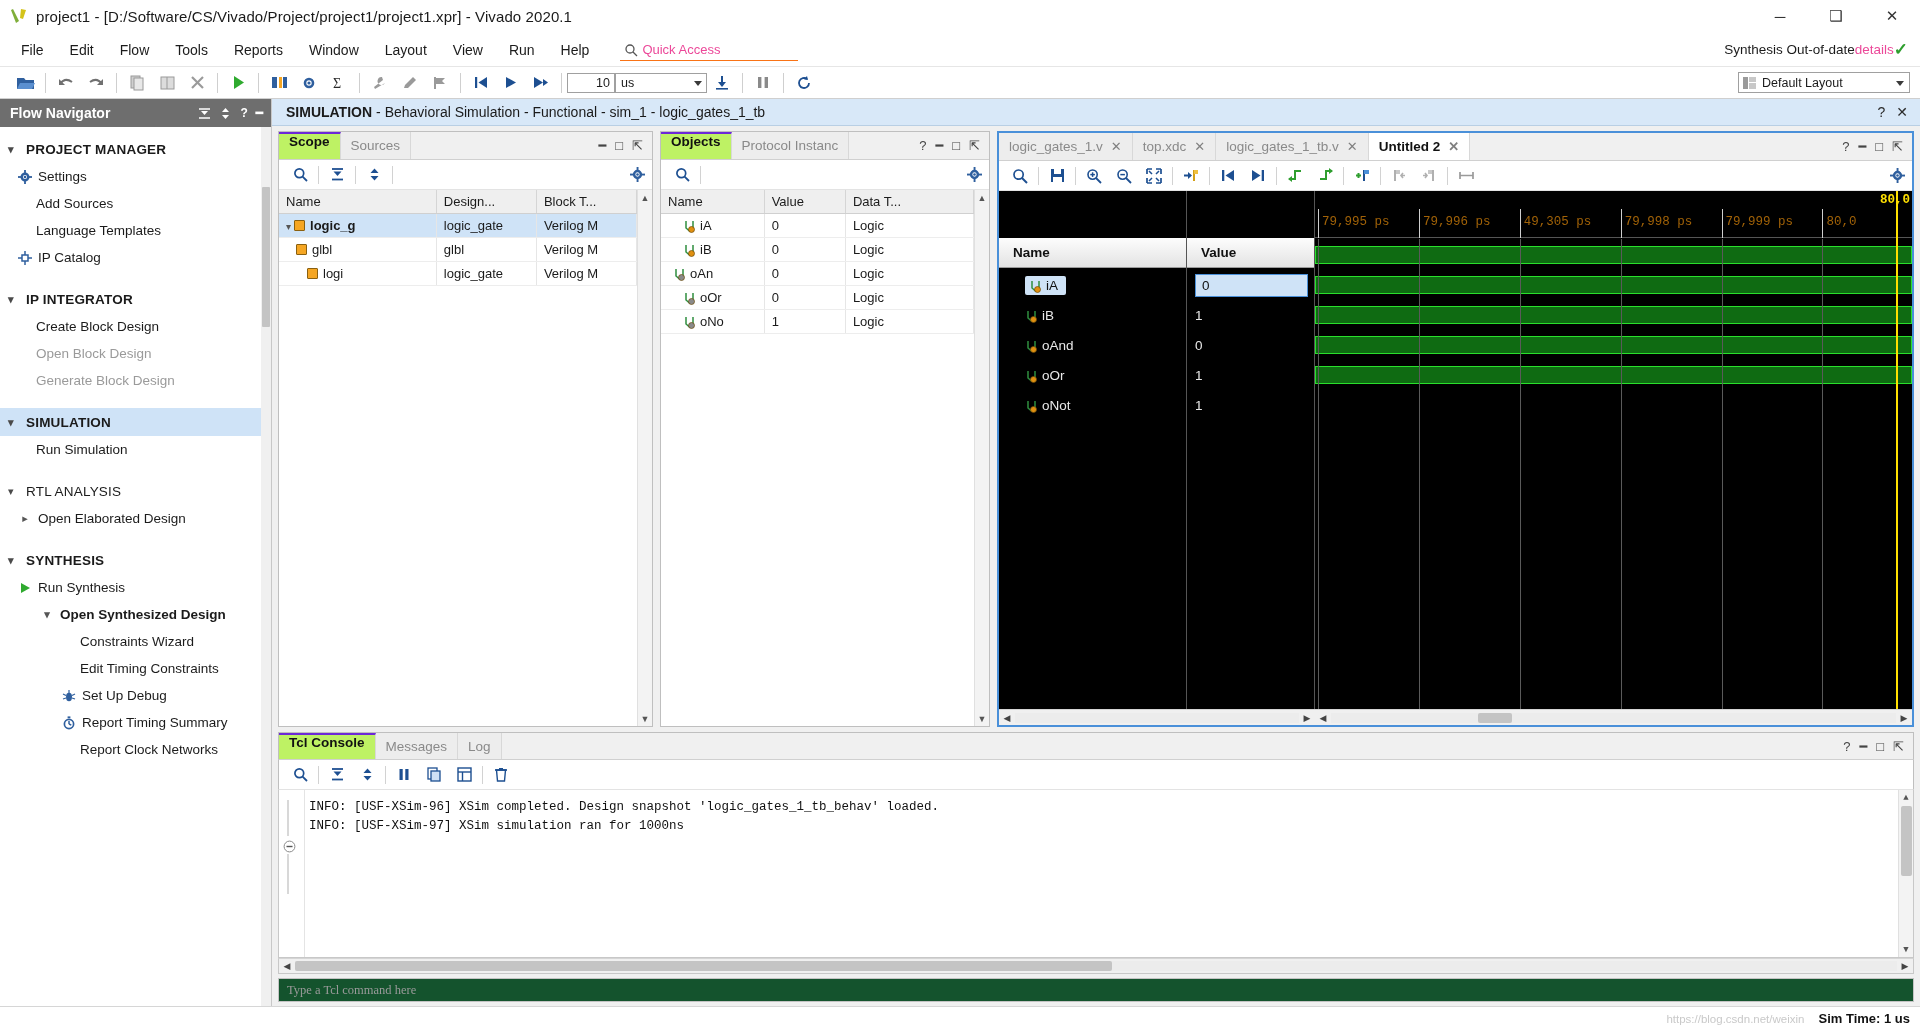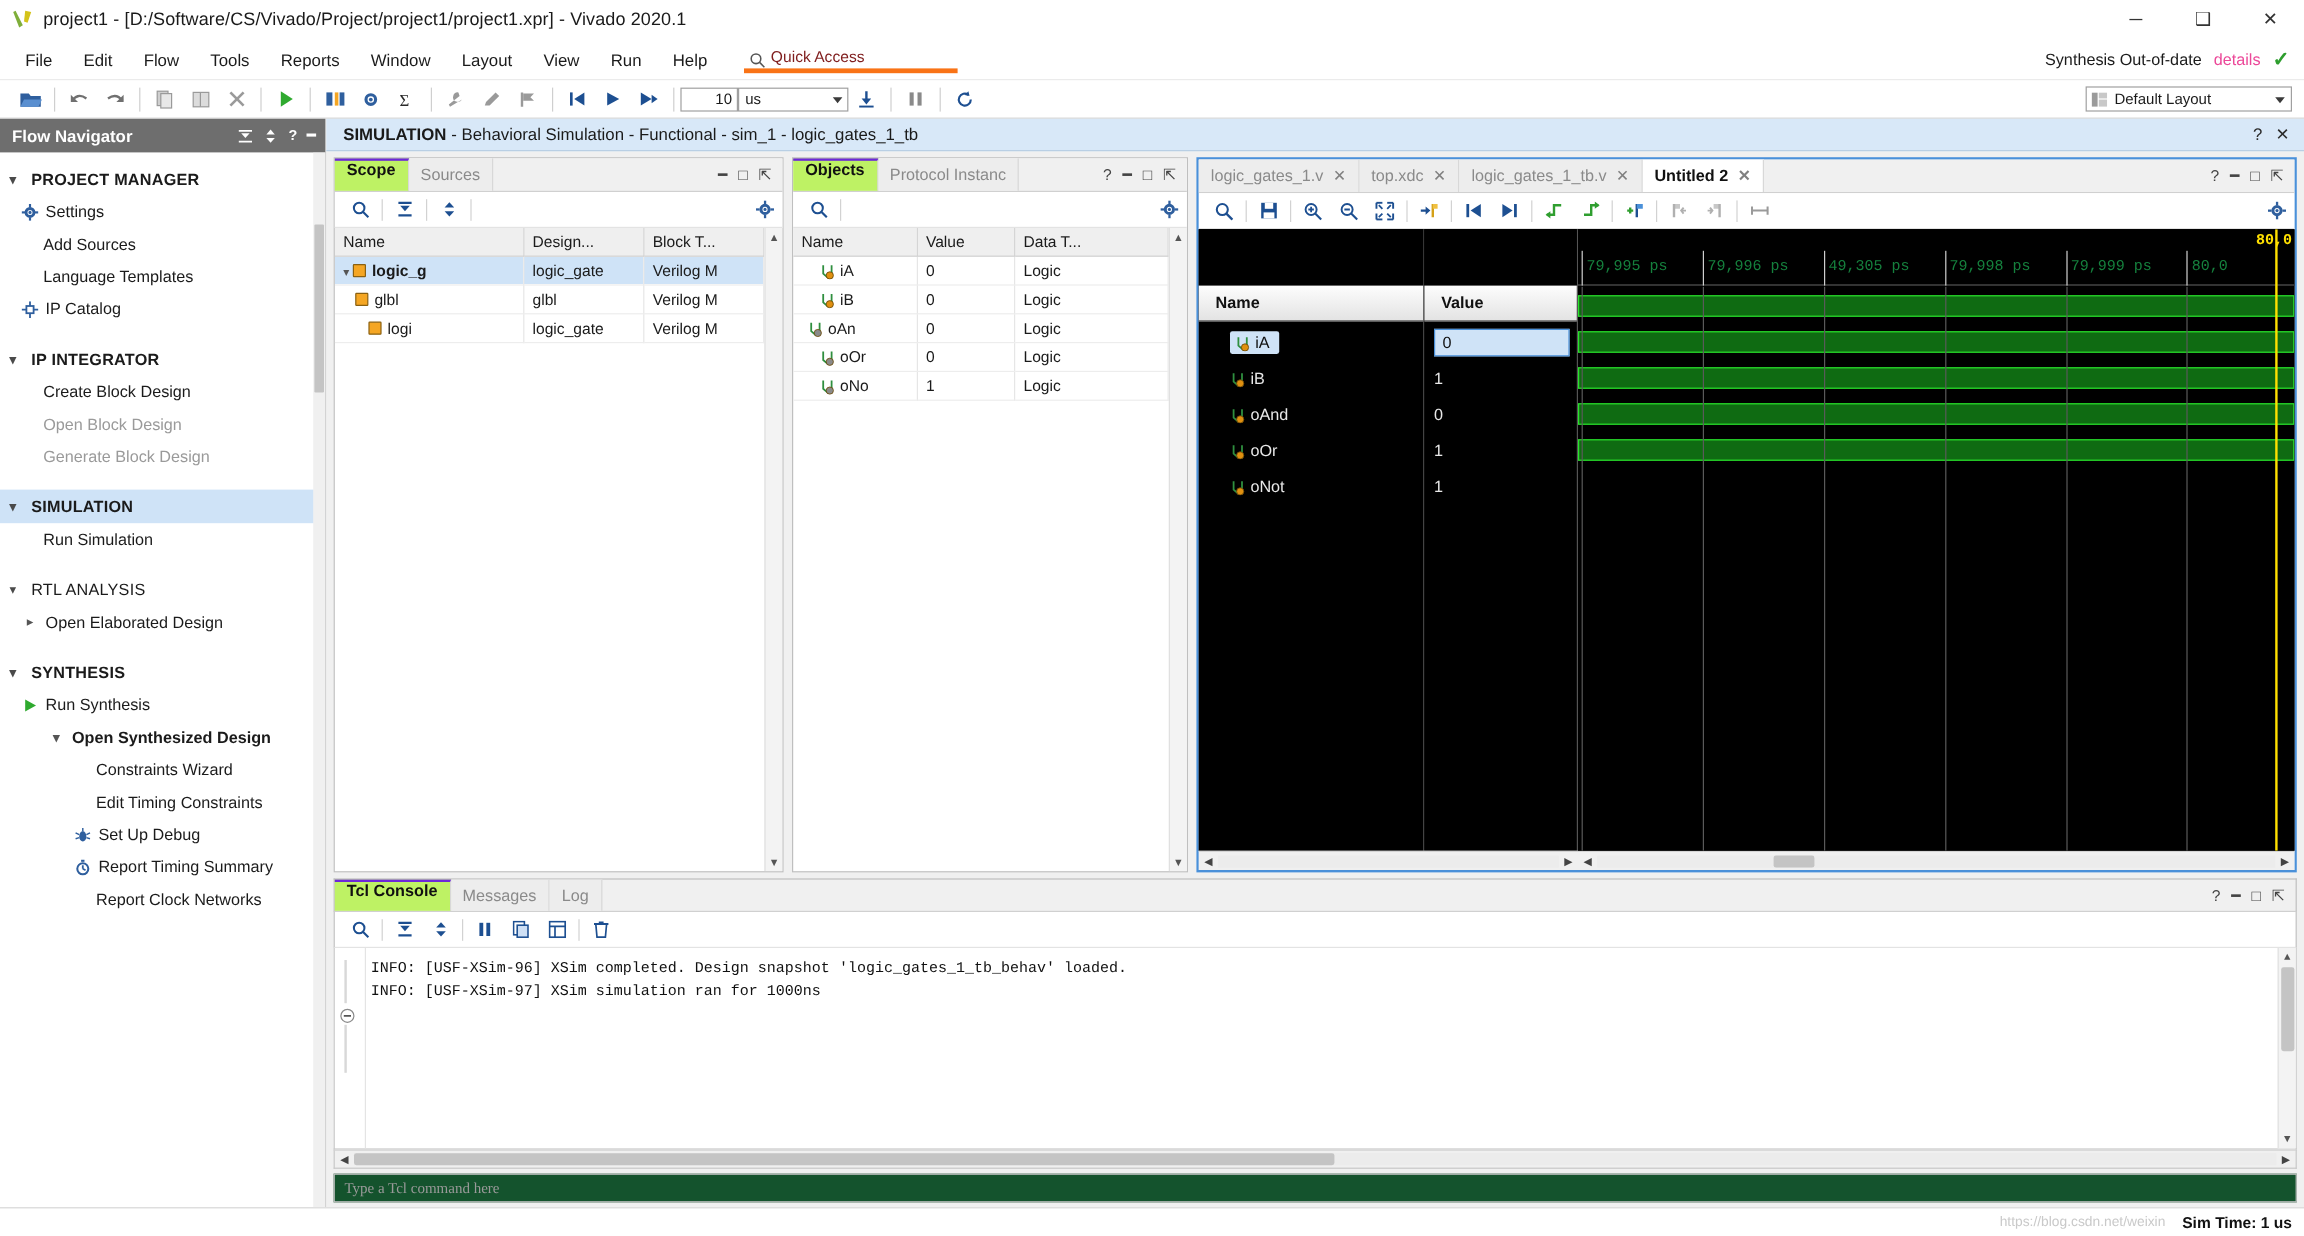--- a/index.html
+++ b/index.html
@@ -27,25 +27,25 @@
 
   
   .menubar {
     height: 34px; display: flex; align-items: center;
     background: #ffffff; flex: 0 0 34px; border-bottom: 1px solid #e6e6e6;
     padding-left: 8px;
   }
   .menu-item { padding: 4px 13px; font-size: 14px; color: #1b1b1b; cursor: default; }
   .quick-access {
     margin-left: 18px; width: 178px; height: 22px; position:relative;
-    border-bottom: 4px solid #f97316; display:flex; align-items:center;
-    color:#7f1d1d; font-size:13px; padding-left:22px;
+    border-bottom: 1px solid #f97316; display:flex; align-items:center;
+    color:#ec4899; font-size:13px; padding-left:22px;
   }
   .qa-mag { position:absolute; left:4px; top:4px; }
-  .synth-status { margin-left:auto; display:flex; align-items:center; gap:10px; padding-right:12px; font-size:13.5px;}
+  .synth-status { margin-left:auto; display:flex; align-items:center; padding-right:12px; font-size:13.5px;}
   .synth-status .label { color:#1b1b1b; }
   .synth-status .details { color:#ec4899; }
   .check-ok { color:#2e9e2e; font-size:17px; font-weight:bold; }
 
   
   .toolbar {
     height: 32px; display:flex; align-items:center; gap:0px;
     background:#ffffff; flex:0 0 32px; border-bottom:1px solid #cfcfcf; padding-left:10px;
   }
   .tb-btn { width:30px; height:26px; display:flex;align-items:center;justify-content:center; position:relative;}
@@ -154,21 +154,21 @@
      border-bottom:1px solid #9a9a9a;
   }
   .wv-rows { flex:1 1 auto; padding-top:2px;}
   .wv-row { height:30px; display:flex; align-items:center; color:#e8e8e8; font-size:13.5px; padding-left:26px;}
   .wv-row.sel .pill { background:#cfe3f7; color:#111; padding:2px 8px 2px 4px; border-radius:2px;}
   .wv-vrow { height:30px; display:flex; align-items:center; color:#e8e8e8; font-size:13.5px; padding-left:8px;}
   .wv-vrow.sel { }
   .wv-vrow.sel span { background:#cfe3f7; color:#111; border:1px solid #4a90d9; display:block; width:100%;
       margin-right:6px; padding:3px 6px; }
   .ruler { height:47px; position:relative; border-bottom:1px solid #555; background:#000;}
-  .tick { position:absolute; top:24px; color:#15803d; font-family:"Liberation Mono", monospace; font-size:12.5px; padding-left:4px;}
+  .tick { position:absolute; top:24px; color:#a16207; font-family:"Liberation Mono", monospace; font-size:12.5px; padding-left:4px;}
   .tickline { position:absolute; top:18px; width:1px; height:29px; background:#cfcfcf;}
   .gridline { position:absolute; top:0; width:1px; bottom:0; background:#5a5a5a;}
   .wsig { position:absolute; left:0; right:0; height:18px; }
   .wsig .hi { position:absolute; left:0; right:0; top:0; height:18px; background:#0f6b12; border:1px solid #29e02c; }
   .ycursor { position:absolute; top:0; bottom:0; width:2px; background:#ffe000;}
   .ylabel { position:absolute; top:2px; color:#ffe000; font-family:"Liberation Mono", monospace; font-size:12.5px; font-weight:bold;}
 
   .hscroll { height:16px; flex:0 0 16px; background:#f0f0f0; display:flex; align-items:center; border-top:1px solid #d5d5d5;}
   .hs-arrow { width:16px; text-align:center; font-size:9px; color:#444;}
   .hs-track { flex:1 1 auto; height:10px; background:#ececec; position:relative;}

